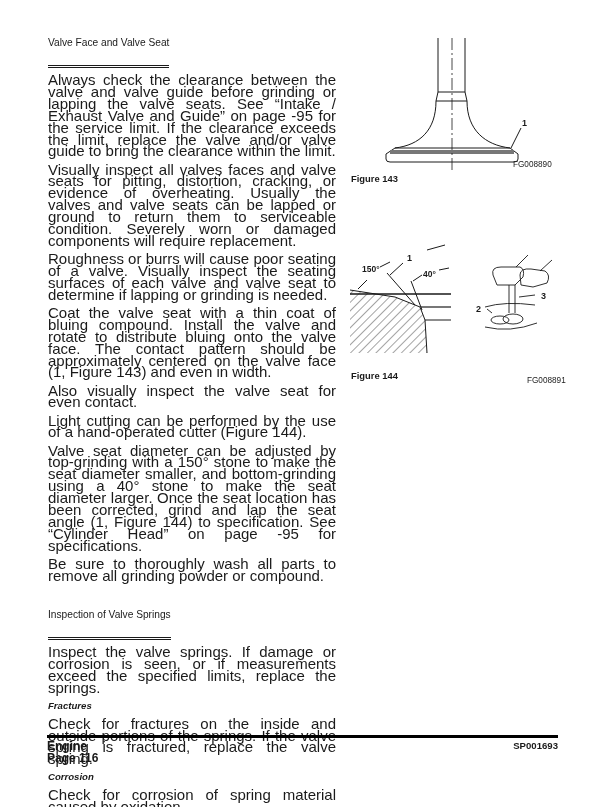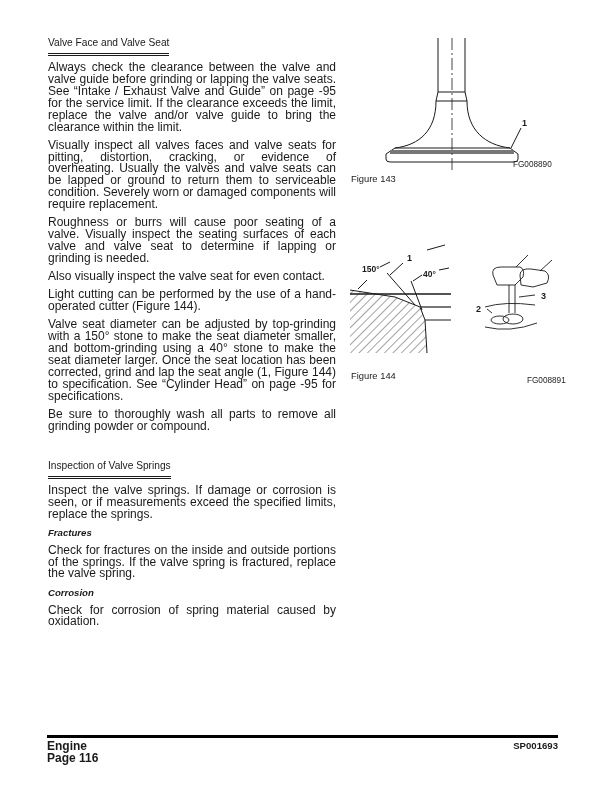--- a/index.html
+++ b/index.html
@@ -1,39 +1,40 @@
 <!DOCTYPE html>
 <html><head>
 <meta charset="utf-8">
 <style>
   html, body { margin: 0; padding: 0; background: #ffffff; }
   body { width: 605px; height: 807px; position: relative; overflow: hidden;
          font-family: "Liberation Sans", sans-serif; color: #1a1a1a; }
   .col-left { position: absolute; left: 48px; top: 32px; width: 288px; }
   .section-heading { font-size: 10.2px; line-height: 13px; margin: 0 0 6px 0;
-         display: inline-block; border-bottom: 3px double #1a1a1a; padding-bottom: 4px; }
-  .para { font-size: 12px; line-height: 11.9px; text-align: justify; margin: 0 0 6.2px 0; }
+         display: inline-block; border-bottom: 3px double #1a1a1a; padding-bottom: 16px; }
+  .para { font-size: 15px; line-height: 11.9px; text-align: justify; margin: 0 0 6.2px 0; }
   .subhead { font-size: 9.6px; font-weight: bold; font-style: italic; margin: 0 0 6px 0; line-height: 12px; }
   .gap-section { height: 16px; }
   .fig { position: absolute; }
-  .fig-caption { position: absolute; font-size: 9.4px; font-weight: normal; }
+  .fig-caption { position: absolute; font-size: 9.4px; font-weight: bold; }
   .fig-code { position: absolute; font-size: 8.2px; color: #222; text-align: right; }
   .footer-rule { position: absolute; left: 47px; top: 735px; width: 511px; height: 3px; background: #000; }
   .footer-left { position: absolute; left: 47px; top: 740px; font-size: 12px; font-weight: bold; line-height: 12px; }
   .footer-right { position: absolute; right: 47px; top: 740px; font-size: 9.6px; font-weight: bold; line-height: 12px; }
   svg text { font-family: "Liberation Sans", sans-serif; }
 </style>
 </head>
 <body>
 
 <div class="col-left">
   <div class="section-heading">Valve Face and Valve Seat</div>
   <p class="para">Always check the clearance between the valve and valve guide before grinding or lapping the valve seats. See “Intake / Exhaust Valve and Guide” on page -95 for the service limit. If the clearance exceeds the limit, replace the valve and/or valve guide to bring the clearance within the limit.</p>
   <p class="para">Visually inspect all valves faces and valve seats for pitting, distortion, cracking, or evidence of overheating. Usually the valves and valve seats can be lapped or ground to return them to serviceable condition. Severely worn or damaged components will require replacement.</p>
   <p class="para">Roughness or burrs will cause poor seating of a valve. Visually inspect the seating surfaces of each valve and valve seat to determine if lapping or grinding is needed.</p>
+  <p class="para">Coat the valve seat with a thin coat of bluing compound. Install the valve and rotate to distribute bluing onto the valve face. The contact pattern should be approximately centered on the valve face (1, Figure 143) and even in width.</p>
   <p class="para">Also visually inspect the valve seat for even contact.</p>
   <p class="para">Light cutting can be performed by the use of a hand-operated cutter (Figure 144).</p>
   <p class="para">Valve seat diameter can be adjusted by top-grinding with a 150° stone to make the seat diameter smaller, and bottom-grinding using a 40° stone to make the seat diameter larger. Once the seat location has been corrected, grind and lap the seat angle (1, Figure 144) to specification. See “Cylinder Head” on page -95 for specifications.</p>
   <p class="para">Be sure to thoroughly wash all parts to remove all grinding powder or compound.</p>
   <div class="gap-section"></div>
   <div class="section-heading">Inspection of Valve Springs</div>
   <p class="para">Inspect the valve springs. If damage or corrosion is seen, or if measurements exceed the specified limits, replace the springs.</p>
   <div class="subhead">Fractures</div>
   <p class="para">Check for fractures on the inside and outside portions of the springs. If the valve spring is fractured, replace the valve spring.</p>
   <div class="subhead">Corrosion</div>

